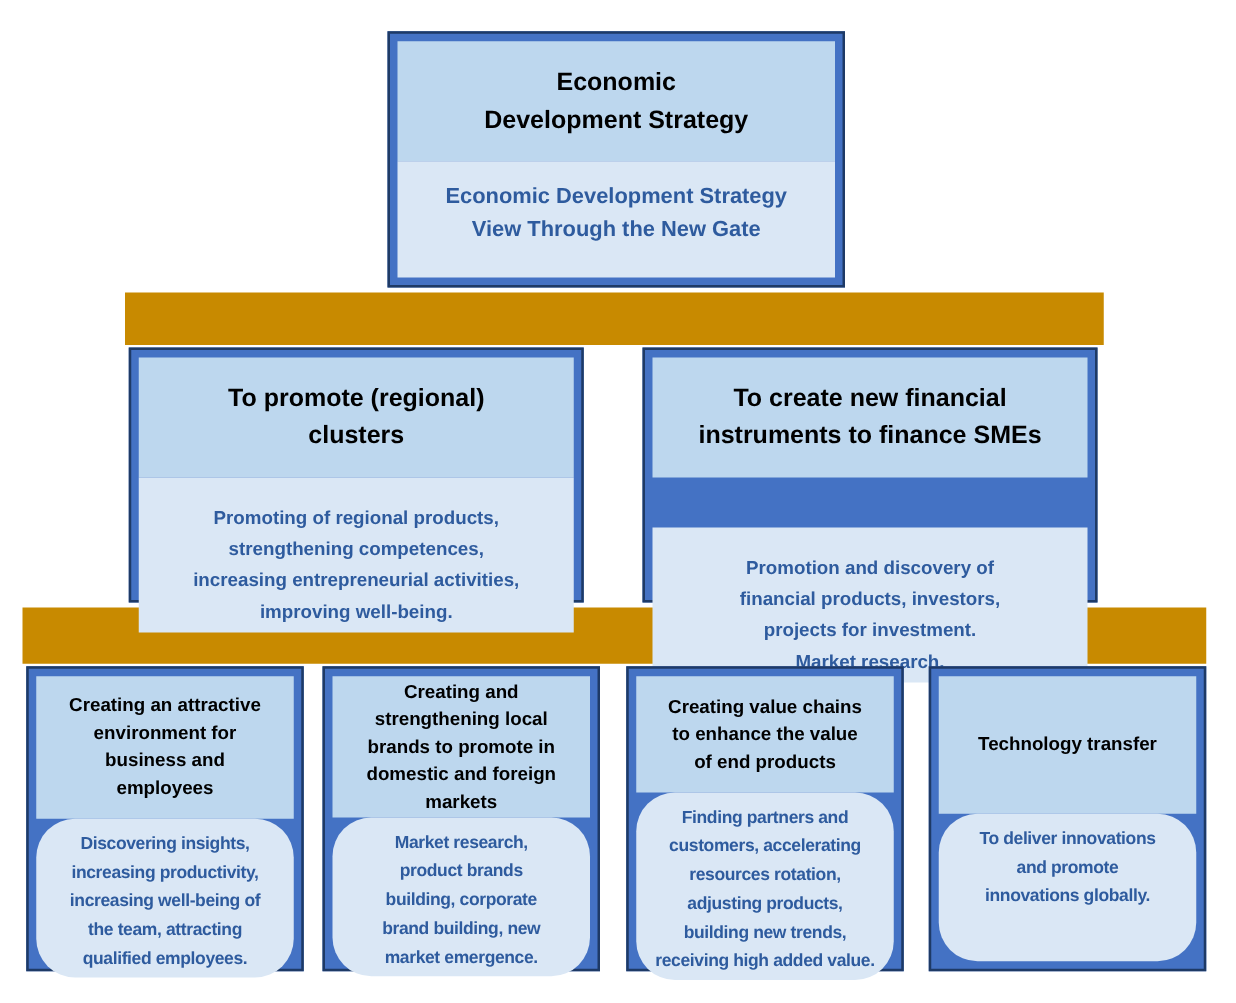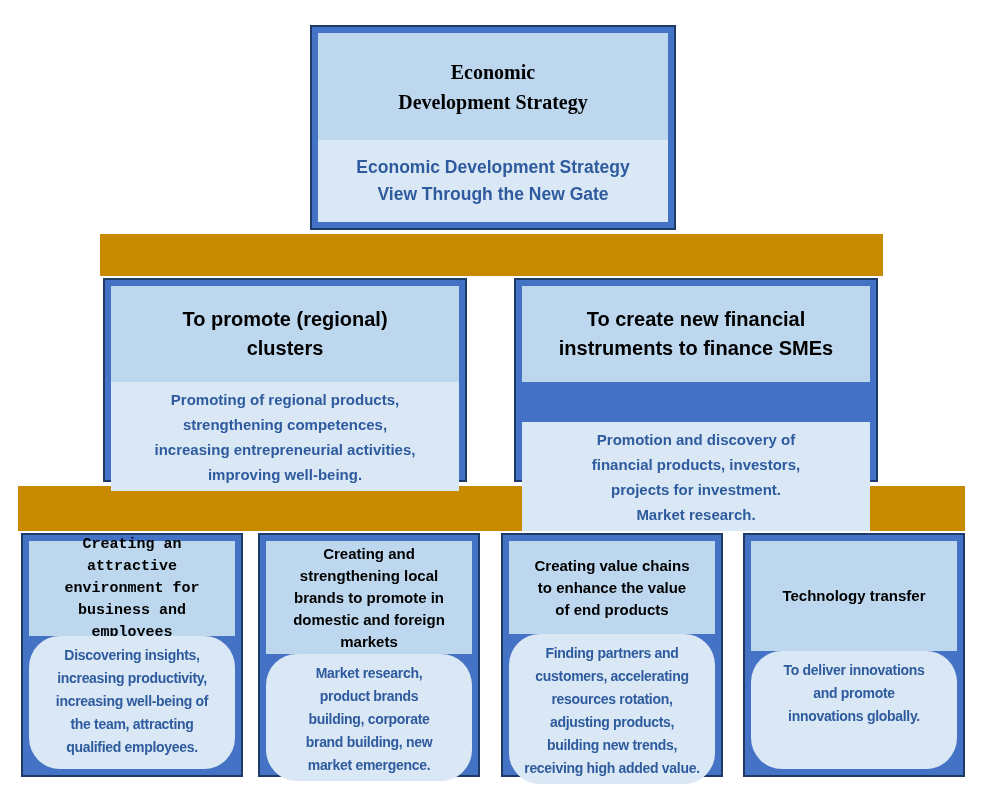--- a/index.html
+++ b/index.html
@@ -36,37 +36,37 @@
   }
   .bd{
     background:var(--body_fill);
     flex:1 1 auto;
     text-align:center;white-space:pre-line;
     color:var(--body_text);font-weight:600;
     padding:10px 4px 4px 4px;box-sizing:border-box;
   }
   
   .box-root{left:310px;top:25px;width:366px;height:205px;}
-  .box-root .hd{height:107px;font-size:20px;line-height:30px;font-family:Liberation Serif, serif;}
+  .box-root .hd{height:96px;font-size:20px;line-height:30px;}
   .box-root .bd{font-size:17.5px;line-height:27px;padding-top:14px;}
   
   .box-l2{top:278px;width:364px;height:204px;}
   .box-clusters{left:103px;}
   .box-finance{left:514px;gap:40px;}
   .box-l2 .hd{height:96px;font-size:20px;line-height:29px;}
-  .box-l2 .bd{font-size:15px;line-height:25px;padding-top:5px;}
+  .box-l2 .bd{font-size:15px;line-height:25px;padding-top:20px;}
   
   .box-l3{top:533px;width:222px;height:244px;}
   .box-env{left:21px;}
   .box-brands{left:258px;}
   .box-chains{left:501px;}
   .box-tech{left:743px;}
   .box-l3 .hd{font-size:15px;line-height:22px;}
   .box-l3 .bd{font-size:14px;line-height:23px;letter-spacing:-0.3px;padding-top:8px;border-radius:31px;}
-  .box-env .hd{height:95px;font-family:Liberation Mono, monospace;}
+  .box-env .hd{height:114px;}
   .box-brands .hd{height:113px;}
   .box-chains .hd{height:93px;}
   .box-tech .hd{height:110px;}
 </style>
 </head>
 <body>
 
 <div class="canvas">
 
   <div class="bar bar1"></div>

